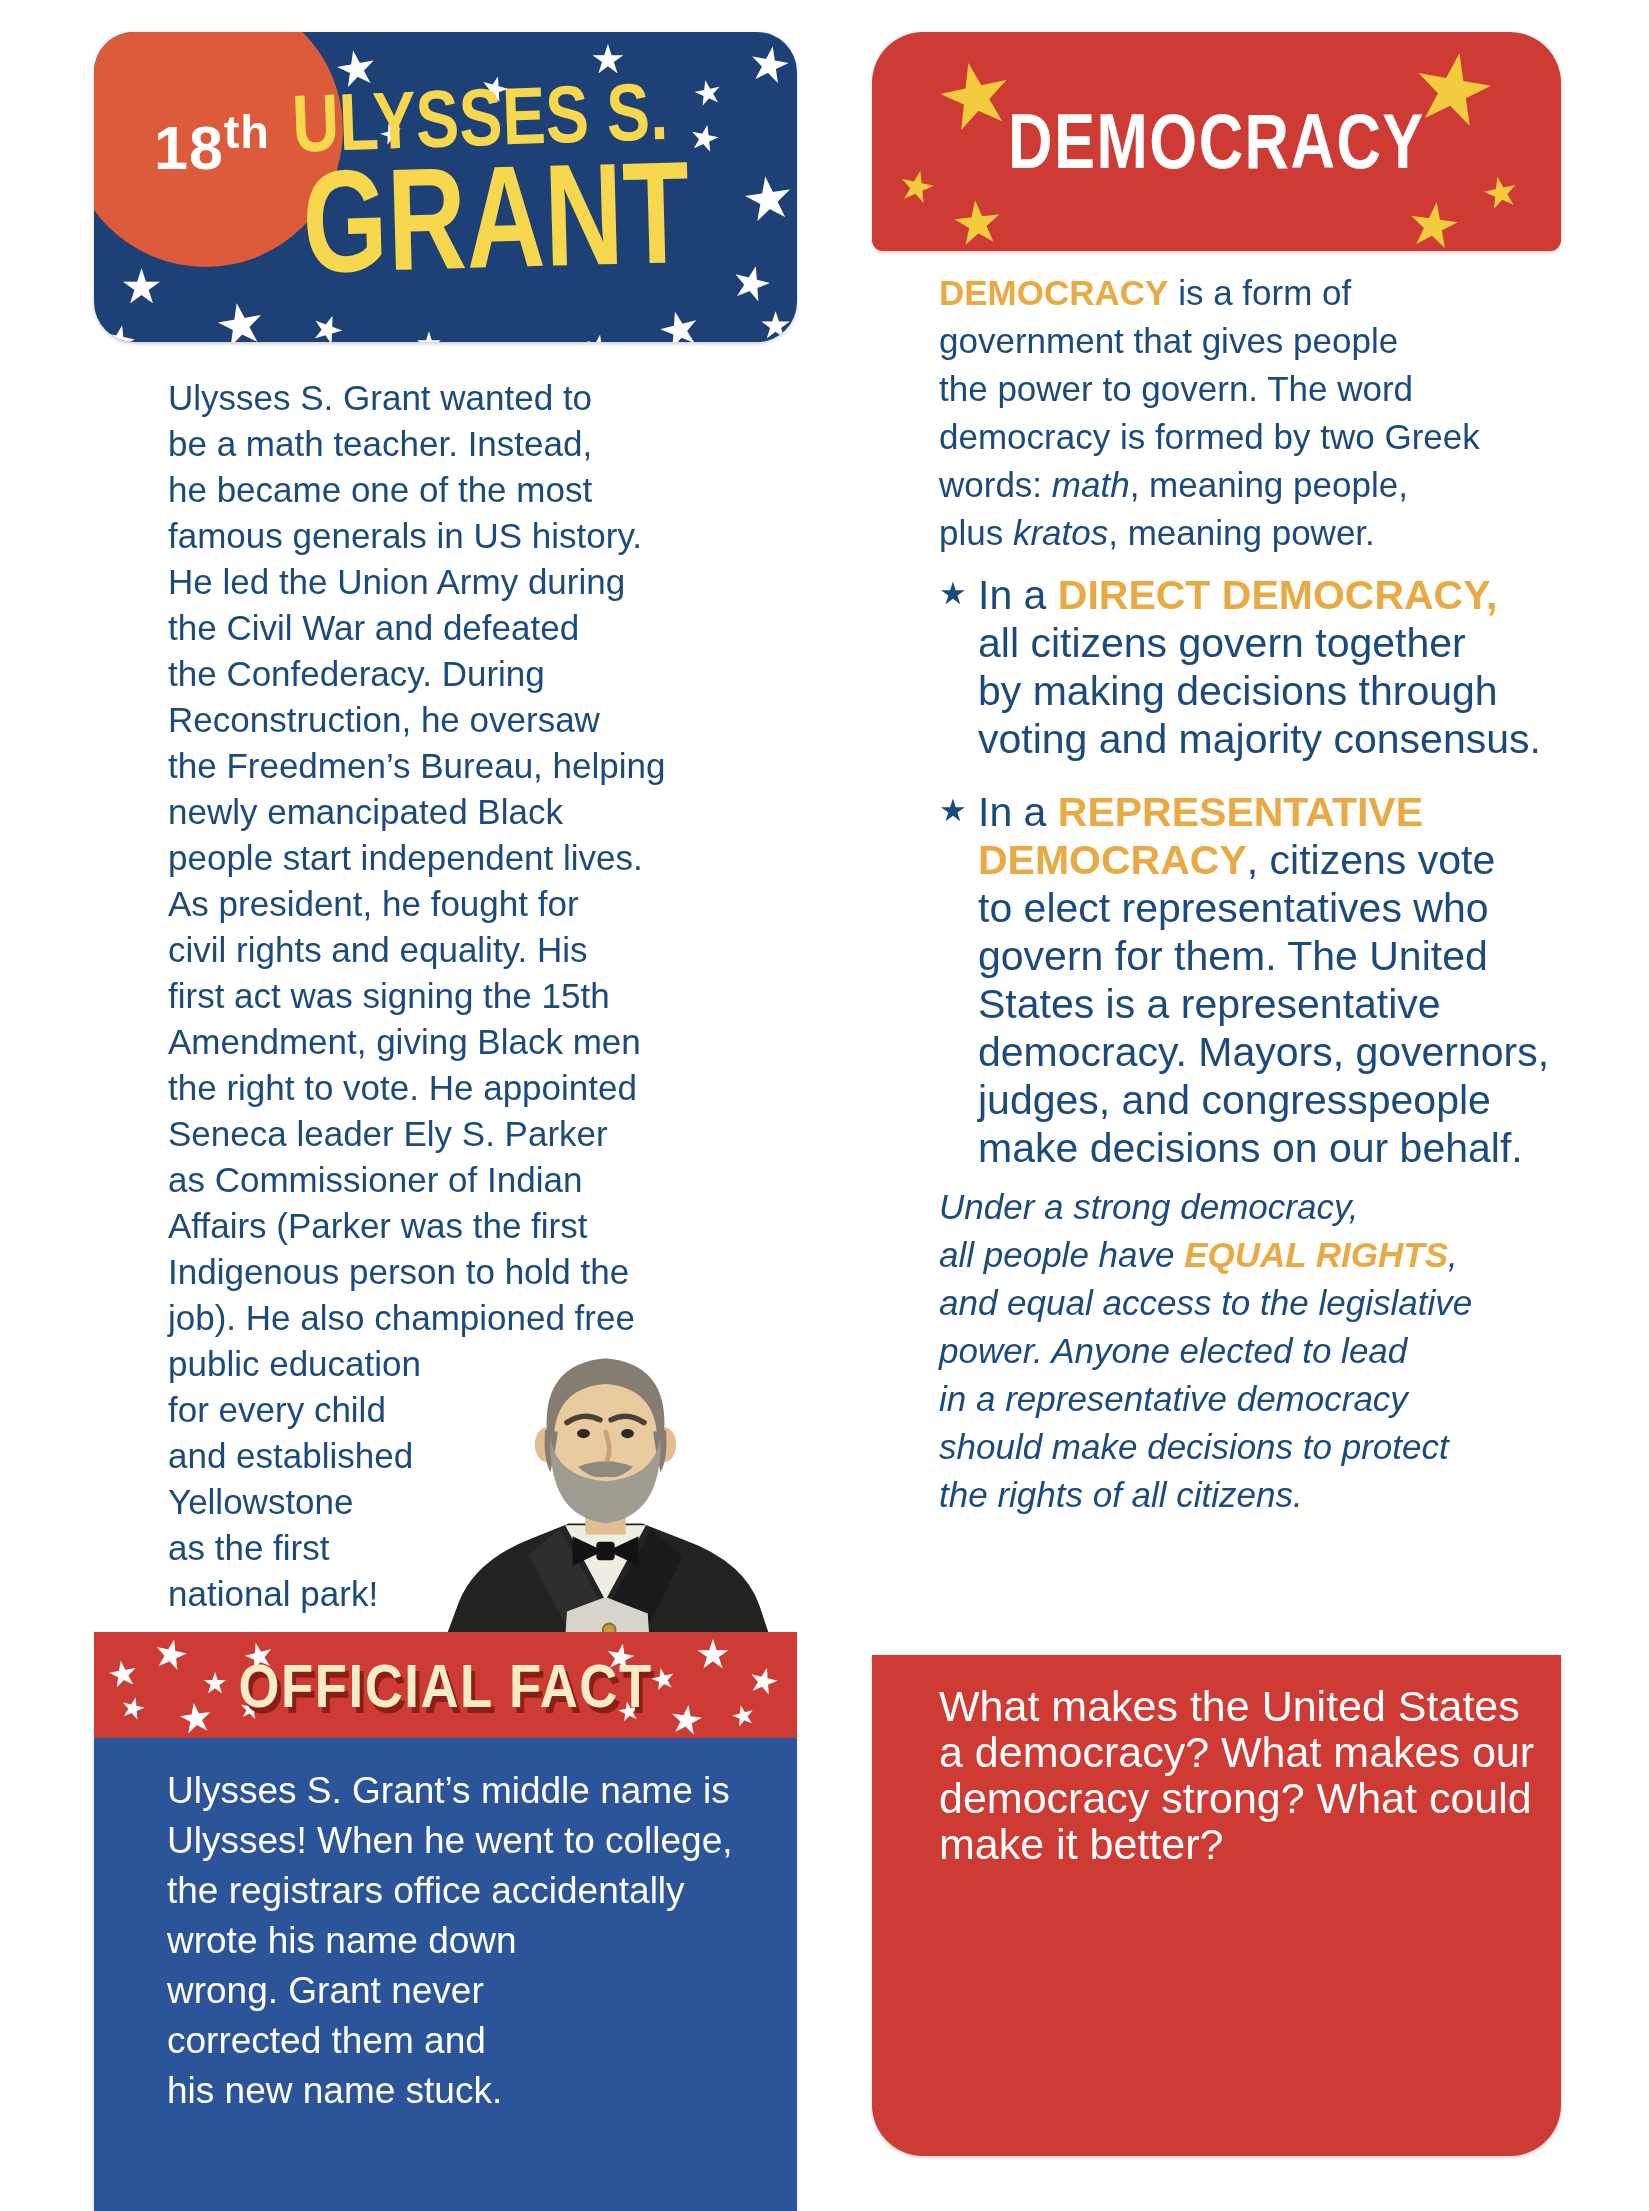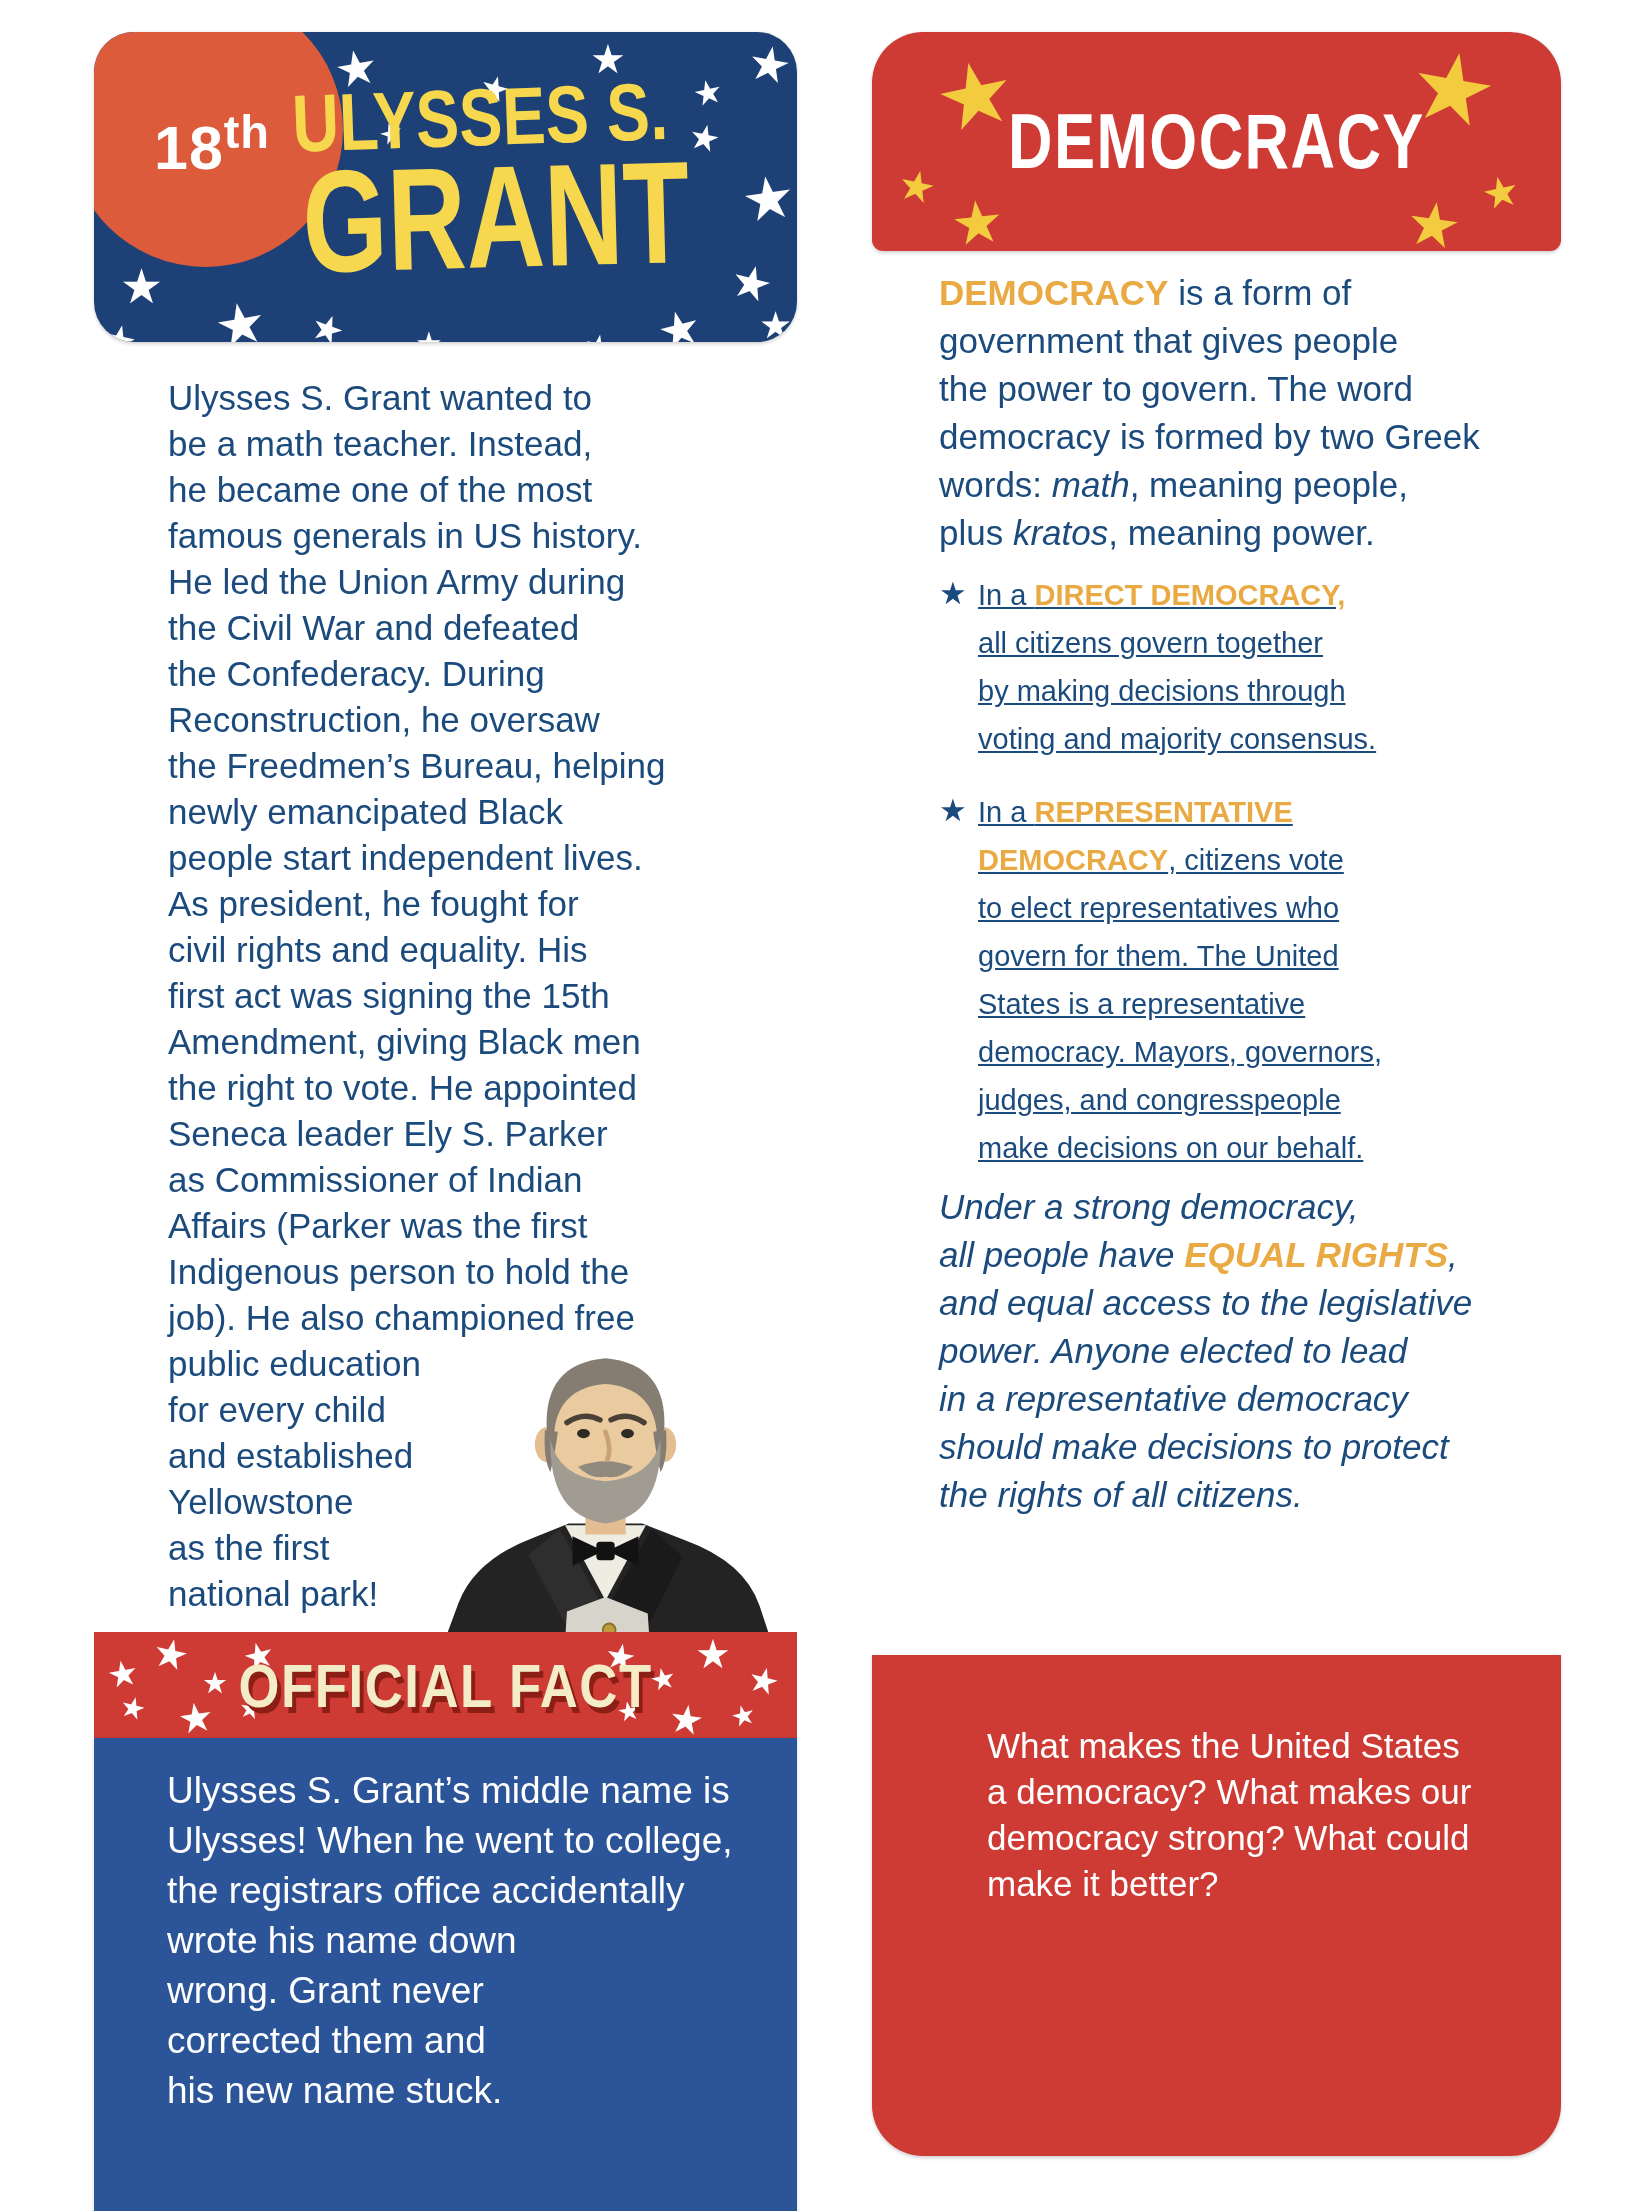--- a/index.html
+++ b/index.html
@@ -47,33 +47,33 @@
   .demo-title{font-size:77px;font-weight:bold;color:#ffffff;letter-spacing:1.8px;white-space:nowrap;
               transform:scaleX(.8);display:inline-block;}
 
   .rb{position:absolute;left:939px;width:643px;font-size:35px;line-height:48px;
       color:var(--textNavy,#1B4A7C);white-space:pre;}
   .intro{top:269px;}
   .equal{top:1183px;font-style:italic;}
   .bullet{position:absolute;left:939px;width:643px;}
   .b1{top:571px;} .b2{top:788px;}
   .bstar{position:absolute;left:0;top:3.7px;font-size:31px;color:var(--textNavy,#1B4A7C);}
-  .btext{margin-left:39px;font-size:29px;line-height:48px;color:var(--textNavy,#1B4A7C);white-space:pre;text-decoration:underline;}
+  .btext{margin-left:39px;font-size:41px;line-height:48px;color:var(--textNavy,#1B4A7C);white-space:pre;}
   .seg-gold{color:var(--gold,#EAAA43);font-weight:bold;}
   .seg-italic{font-style:italic;}
 
   .think-header{position:absolute;left:872px;top:1535px;width:689px;height:119px;
                 background:var(--navy,#1D4176);border-radius:35px 35px 0 0;z-index:2;
                 display:flex;align-items:center;justify-content:center;gap:27.5px;}
   .think-title{font-size:57px;font-weight:bold;color:#ffffff;white-space:nowrap;
                letter-spacing:0.9px;transform:scaleX(.8);display:inline-block;}
   .think-box{position:absolute;left:872px;top:1655px;width:689px;height:501px;
              background:var(--red,#CE3A34);border-radius:0 0 51px 51px;
              box-shadow:0 1.8px 3.7px rgba(0,0,0,.18);}
-  .think-text{padding:68px 0 0 67px;font-size:35px;line-height:46px;color:#ffffff;white-space:pre;margin-left:48px;}
+  .think-text{padding:28px 0 0 67px;font-size:43px;line-height:46px;color:#ffffff;white-space:pre;}
 </style>
 </head>
 <body>
 
 <div class="page">
 
   <section class="hero">
     <i class="st" style="left:241px;top:13px;font-size:48px;transform:rotate(-10deg)">★</i>
     <i class="st" style="left:386px;top:40px;font-size:33px;transform:rotate(15deg)">★</i>
     <i class="st" style="left:496px;top:7.3px;font-size:40px">★</i>

